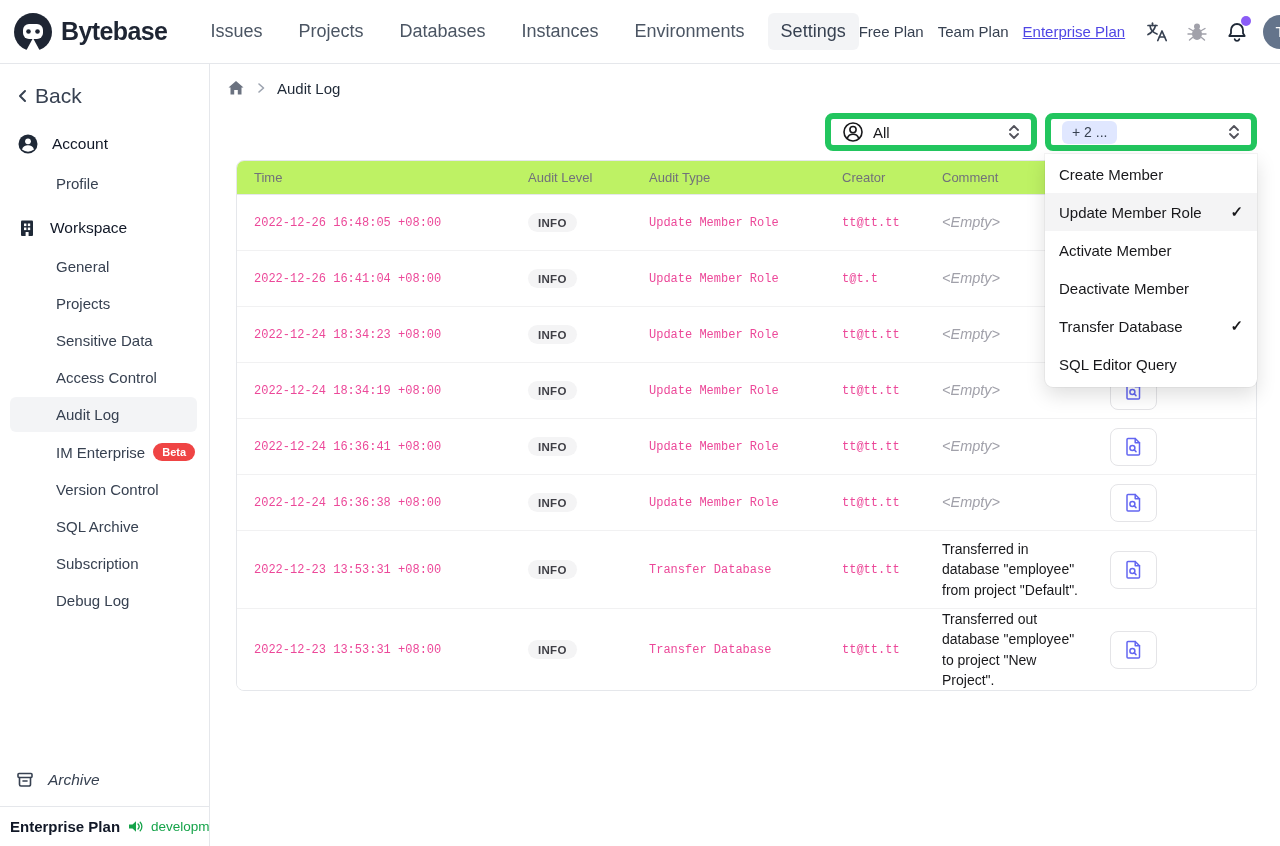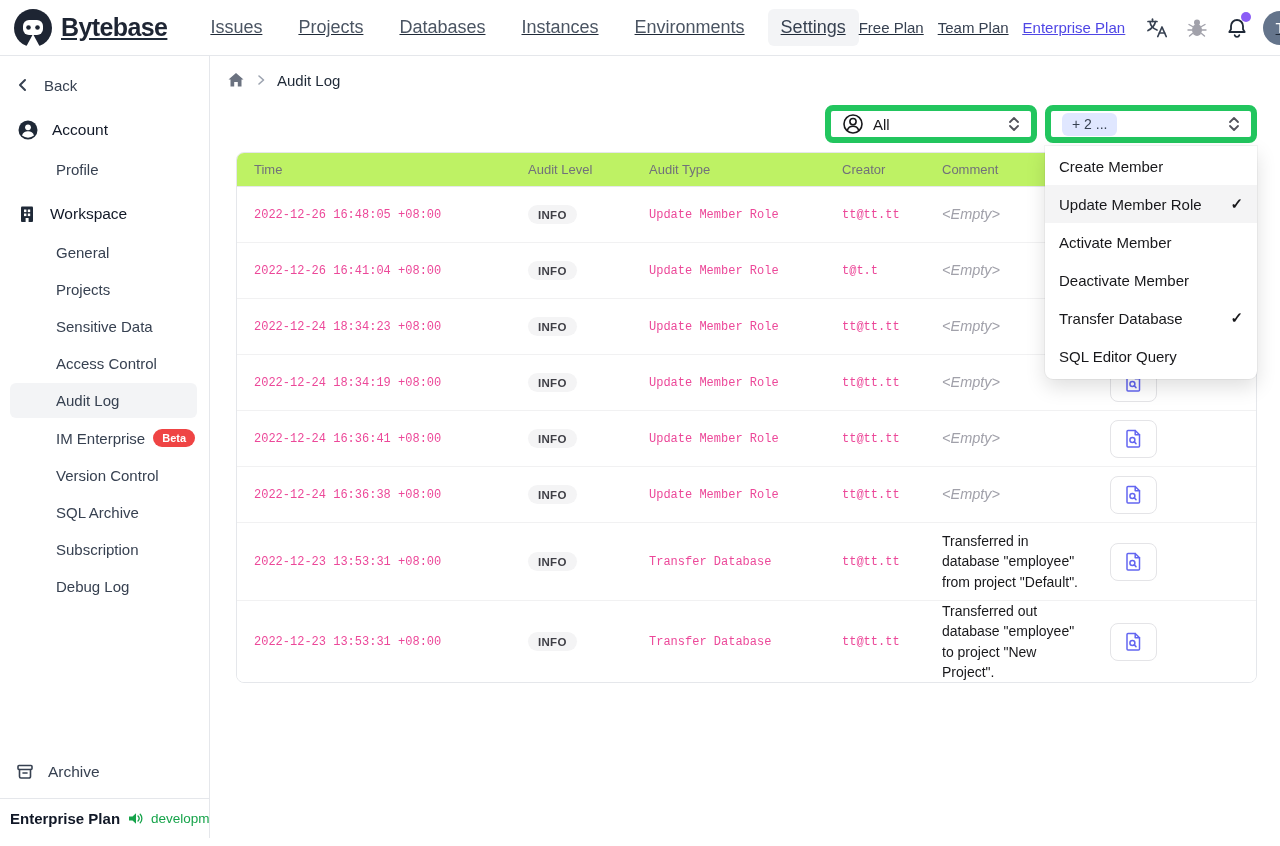--- a/index.html
+++ b/index.html
@@ -2,43 +2,43 @@
 <html><head>
 <meta charset="utf-8">
 <style>
   * { box-sizing: border-box; }
   html,body { margin:0; padding:0; }
   body {
     width:1280px; height:846px; overflow:hidden; position:relative;
     font-family:"Liberation Sans", sans-serif; color:#1f2937; background:#fff;
   }
   
-  .topnav { height:56px; display:flex; align-items:center; padding:0 14px; border-bottom:1px solid #e5e7eb; background:#fff;text-decoration:underline; }
+  .topnav { height:64px; display:flex; align-items:center; padding:0 14px; border-bottom:1px solid #e5e7eb; background:#fff; }
   .brand { display:flex; align-items:center; gap:9px; margin-right:30px; cursor:pointer; }
   .brand-text { font-size:25px; font-weight:800; color:#1e2533; letter-spacing:-0.6px; }
   .nav-links { display:flex; align-items:center; gap:10px; }
   .nav-link { padding:8px 13px; font-size:18px; color:#4b5563; border-radius:6px; cursor:pointer; white-space:nowrap; }
   .nav-link.active { background:#f3f4f6; color:#374151; }
   .topnav-right { margin-left:auto; display:flex; align-items:center; gap:12px; }
   .plan-labels { display:flex; align-items:center; gap:14px; margin-right:6px; }
   .plan-label { font-size:15px; color:#374151; cursor:pointer; white-space:nowrap; }
   .plan-label.link { color:#4f46e5; text-decoration:underline; }
   .icon-btn { display:flex; align-items:center; justify-content:center; width:28px; height:28px; cursor:pointer; position:relative; }
   .bell-dot { position:absolute; top:-2px; right:0px; width:10px; height:10px; border-radius:50%; background:#8b5cf6; }
   .avatar { width:34px; height:34px; border-radius:50%; background:#64748b; color:#fff; display:flex; align-items:center; justify-content:center; font-size:15px; cursor:pointer; }
   
   .layout { display:flex; height:782px; }
   .sidebar { width:210px; flex:0 0 210px; border-right:1px solid #e5e7eb; display:flex; flex-direction:column; padding-top:14px; background:#fff; }
-  .back-row { display:flex; align-items:center; gap:12px; padding:6px 16px 16px 14px; font-size:15px; color:#374151; cursor:pointer; }
+  .back-row { display:flex; align-items:center; gap:3px; padding:6px 16px 16px 14px; font-size:21px; color:#374151; cursor:pointer; }
   .side-group-header { display:flex; align-items:center; gap:13px; padding:9px 16px 9px 17px; font-size:15.5px; font-weight:500; color:#111827; }
   .side-item { display:flex; align-items:center; padding:9px 8px 9px 46px; font-size:15px; color:#374151; border-radius:6px; margin:2px 12px 2px 10px; cursor:pointer; white-space:nowrap; }
   .side-item.active { background:#f3f4f6; }
   .beta-badge { background:#ef4444; color:#fff; font-size:11px; font-weight:700; border-radius:9999px; padding:3px 9px; margin-left:8px; }
   .side-spacer { flex:1; }
-  .archive-row { display:flex; align-items:center; gap:13px; padding:10px 16px 16px 15px; font-size:15.5px; color:#374151; cursor:pointer; }
+  .archive-row { display:flex; align-items:center; gap:13px; padding:10px 16px 16px 15px; font-size:15.5px; color:#374151; cursor:pointer;font-style:italic; }
   .side-footer { border-top:1px solid #e5e7eb; padding:11px 6px 11px 10px; display:flex; align-items:center; gap:7px; }
   .side-footer .plan { font-weight:700; font-size:15px; color:#111827; white-space:nowrap; }
   .side-footer .env { color:#16a34a; font-size:13.5px; }
   
   .content { flex:1; position:relative; background:#fff; }
   .breadcrumb { display:flex; align-items:center; gap:9px; padding:14px 0 0 17px; height:34px; }
   .breadcrumb .current { font-size:15px; font-weight:500; color:#1f2937; }
   .controls { display:flex; justify-content:flex-end; gap:8px; margin:15px 23px 0 0; }
   .select { width:212px; height:38px; border:6px solid #22c55e; border-radius:8px; background:#fff; display:flex; align-items:center; padding:0 11px; gap:9px; cursor:pointer; }
   .select-label { font-size:15px; color:#18181b; }

